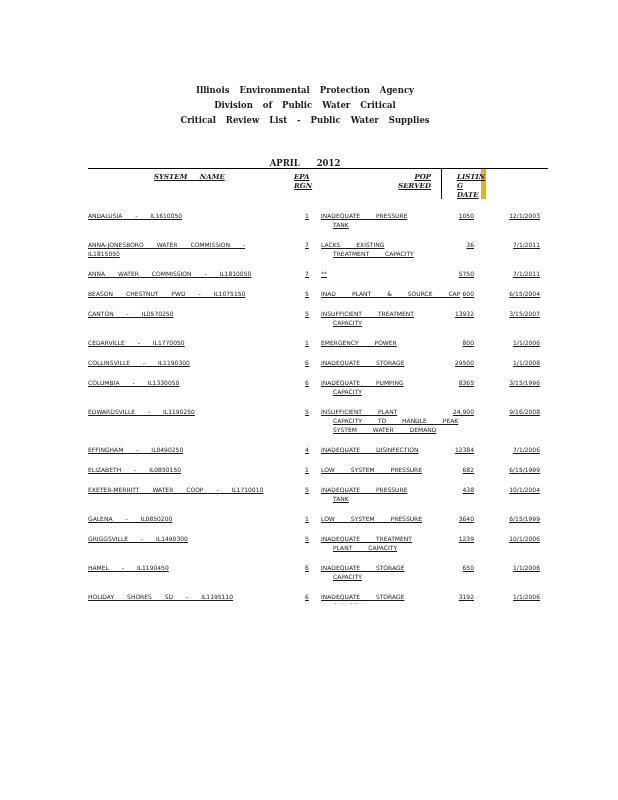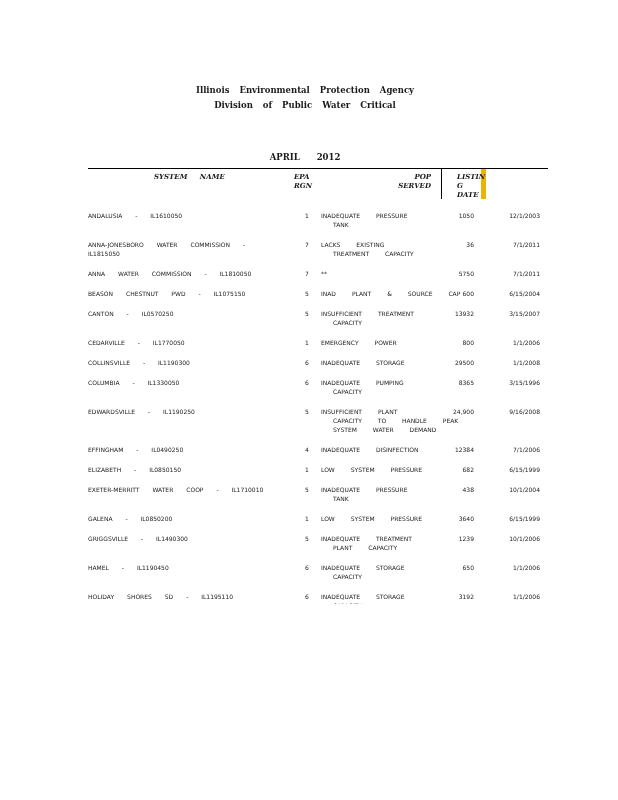--- a/index.html
+++ b/index.html
@@ -9,27 +9,27 @@
     font-family:"DejaVu Sans",sans-serif;
   }
   
   .title-block{
     position:absolute;top:83px;left:0;width:610px;text-align:center;
     font-family:"DejaVu Serif",serif;font-weight:bold;font-size:8.5px;
     line-height:15px;letter-spacing:0px;
   }
   .title-line{word-spacing:7px;white-space:nowrap;}
   .date-line{
-    position:absolute;top:152px;left:0;width:610px;text-align:center;
+    position:absolute;top:158px;left:0;width:610px;text-align:center;
     font-family:"DejaVu Serif",serif;font-weight:bold;font-size:8.5px;
     word-spacing:14px;
   }
   
   .table{position:absolute;left:88px;top:168px;width:460px;}
-  .grid-cols{display:grid;grid-template-columns:205px 28px 120px 45px 62px;}
+  .grid-cols{display:grid;grid-template-columns:205px 28px 120px 45px 62px;text-decoration:underline;}
   .thead{
     border-top:1.5px solid #000;
     font-family:"DejaVu Serif",serif;font-style:italic;font-weight:bold;
     font-size:7px;line-height:9px;
     min-height:27px;align-items:stretch;
   }
   .thead .hcell{padding-top:3px;}
   .h-name{padding-left:66px;word-spacing:10px;white-space:nowrap;}
   .h-rgn{padding-left:1px;}
   .h-nature{padding-left:14px;word-spacing:16px;white-space:nowrap;}
@@ -58,20 +58,21 @@
   }
 </style>
 </head>
 <body>
 
 <div class="page">
 
   <div class="title-block">
     <div class="title-line">Illinois Environmental Protection Agency</div>
     <div class="title-line">Division of Public Water Critical</div>
+    <div class="title-line">Critical Review List - Public Water Supplies</div>
   </div>
 
   <div class="date-line">APRIL 2012</div>
 
   <div class="table">
     <div class="thead grid-cols">
       <div class="hcell h-name">SYSTEM NAME</div>
       <div class="hcell h-rgn">
         <div>EPA</div>
         <div>RGN</div>

